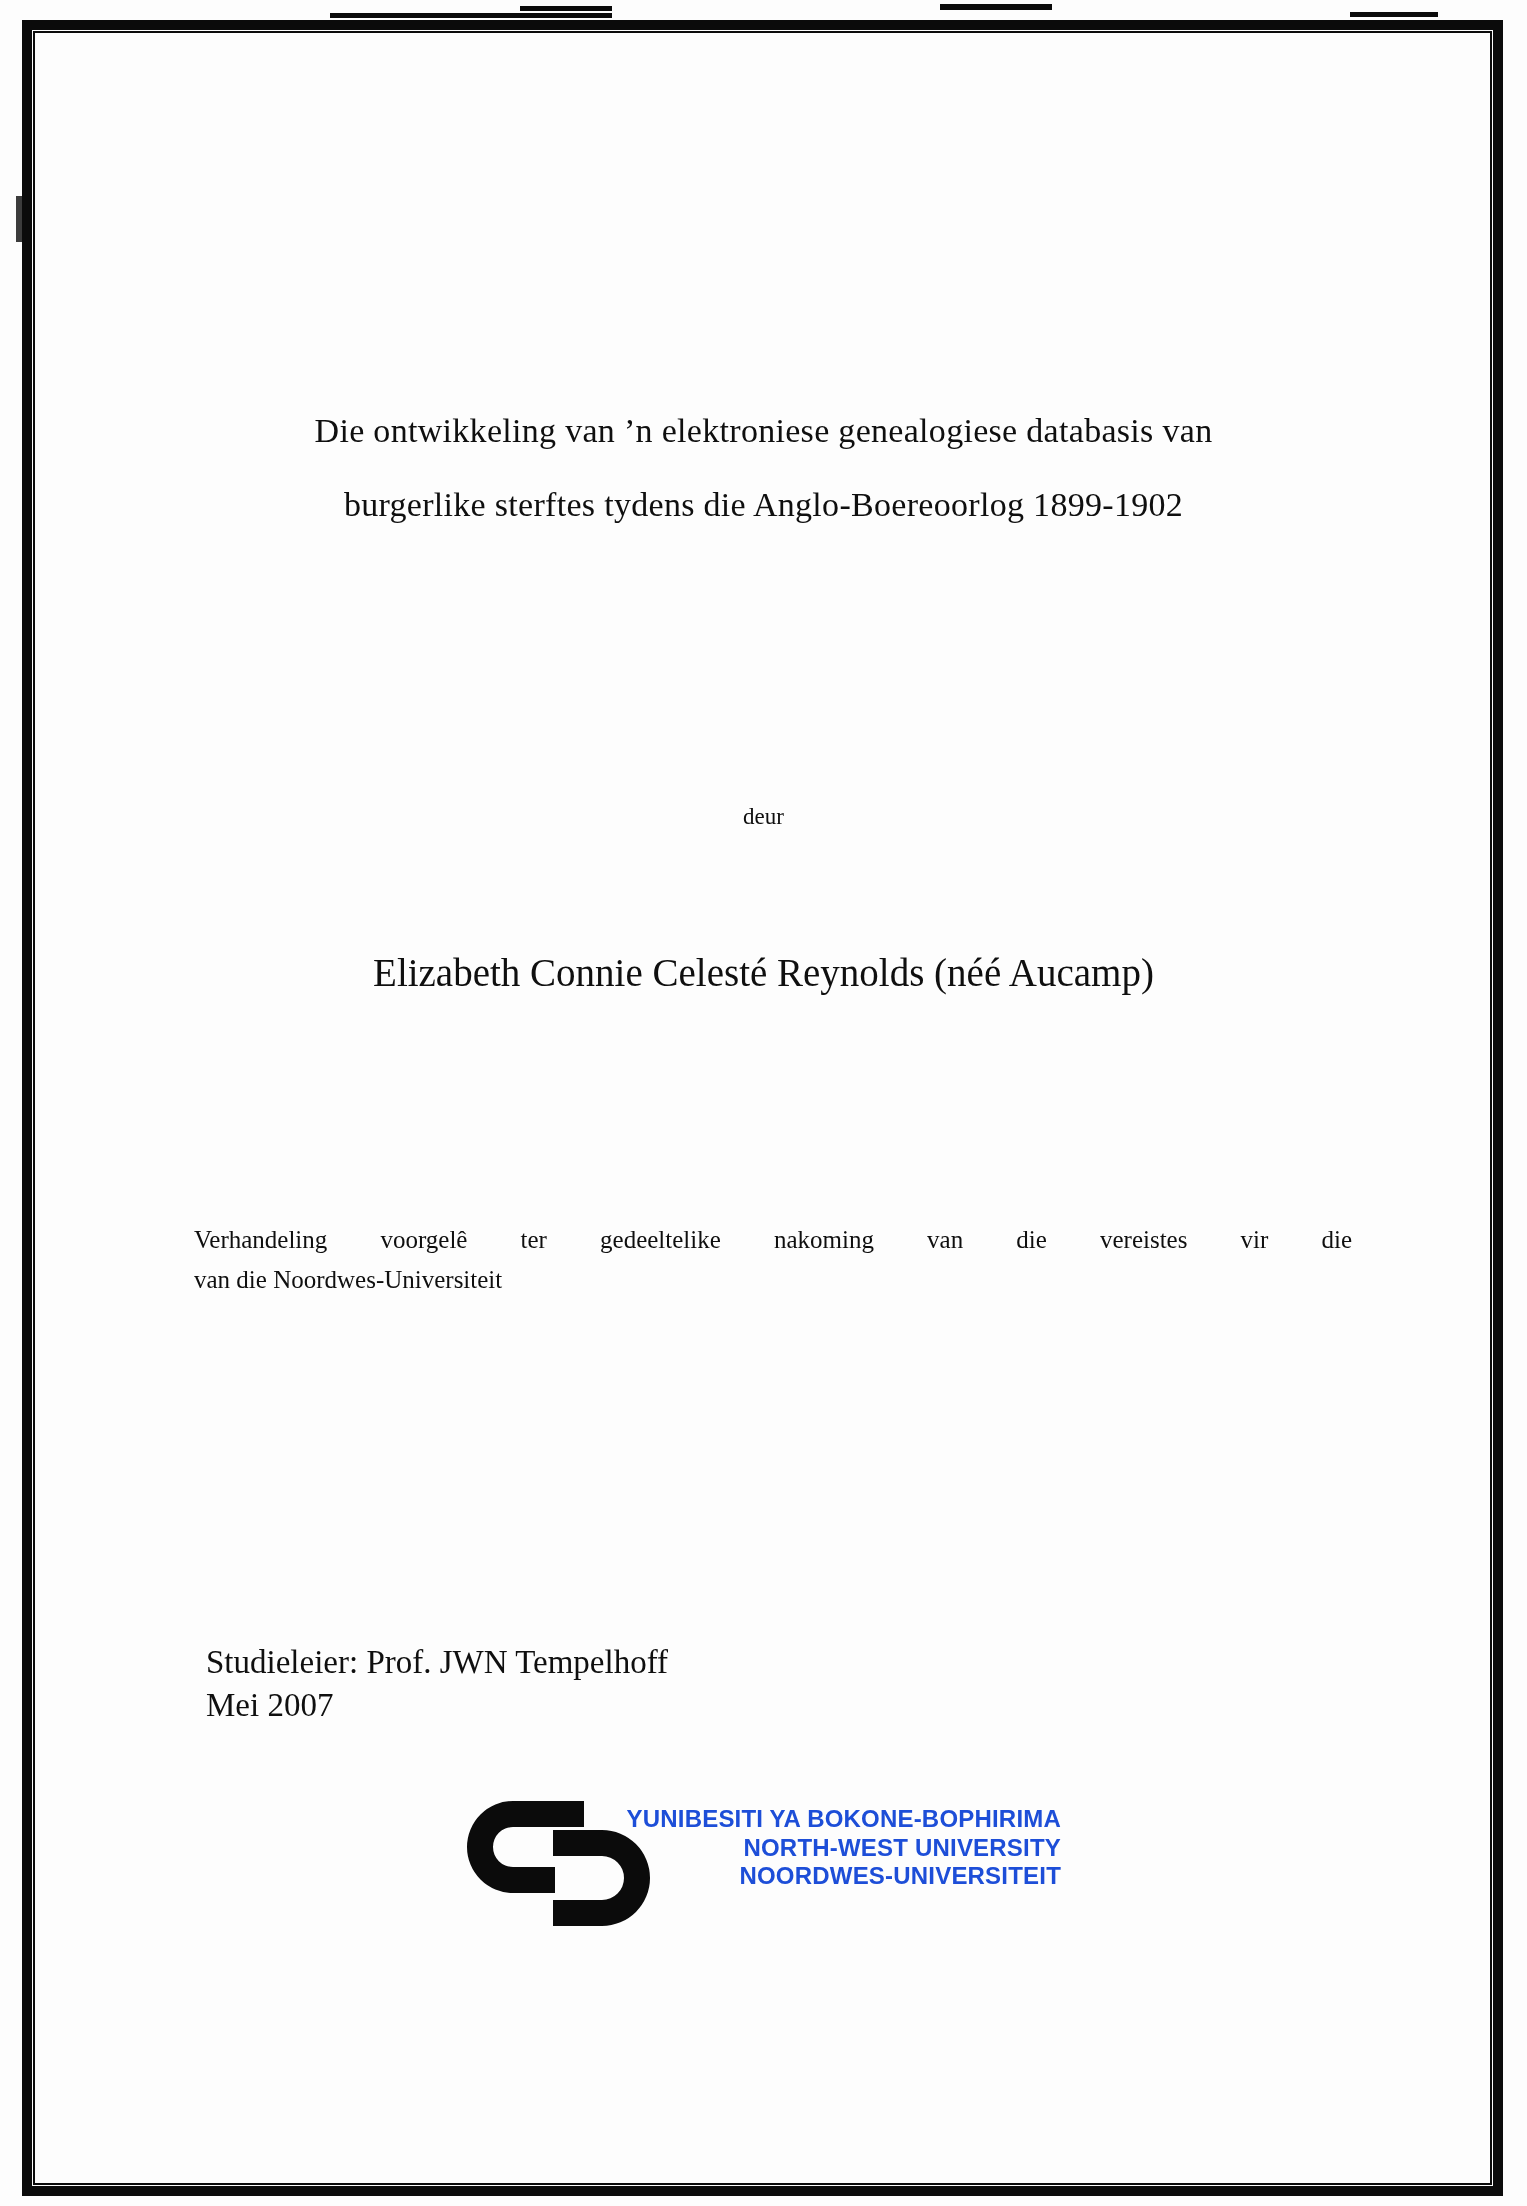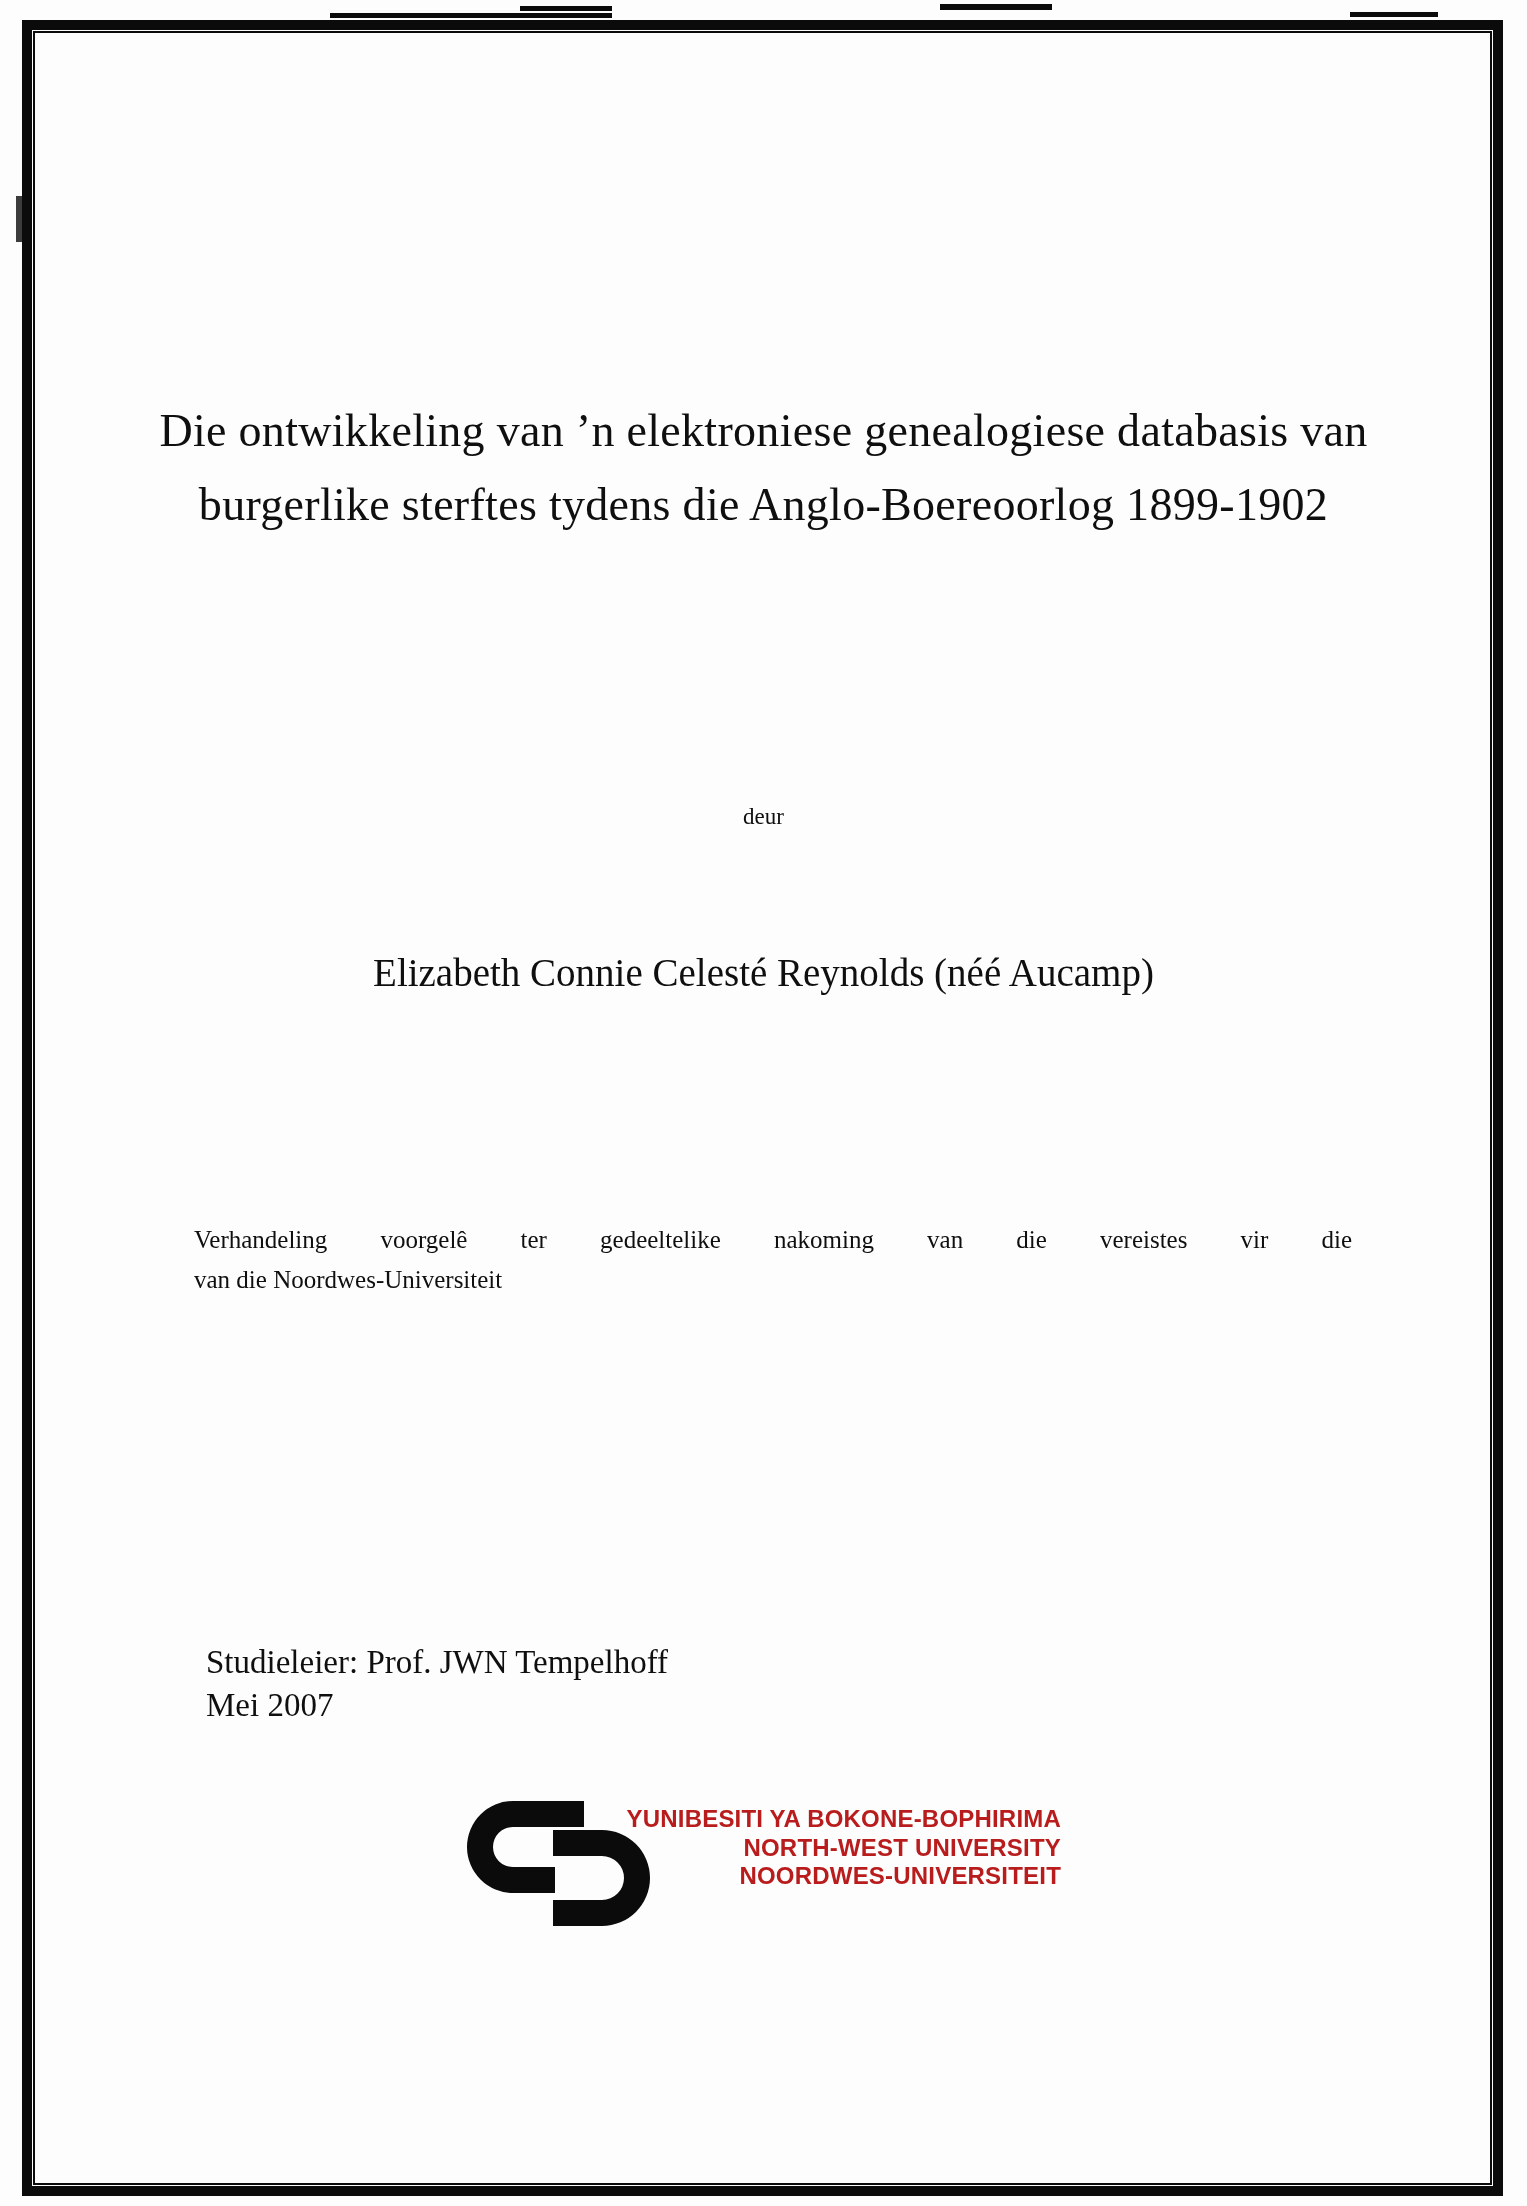--- a/index.html
+++ b/index.html
@@ -23,21 +23,21 @@
   
   .artifact{position:absolute;background:#0b0b0b;}
   .a1{left:330px;top:13px;width:282px;height:5px;}
   .a2{left:520px;top:6px;width:92px;height:5px;}
   .a3{left:940px;top:4px;width:112px;height:6px;}
   .a4{left:1350px;top:12px;width:88px;height:5px;}
   .a5{left:16px;top:196px;width:10px;height:46px;opacity:.8;}
 
   .title{
     position:absolute;left:0;right:0;top:394px;
-    text-align:center;font-size:46px;line-height:74px;
+    text-align:center;font-size:34px;line-height:74px;
     letter-spacing:.3px;
   }
   .byline{
     position:absolute;left:0;right:0;top:804px;
     text-align:center;font-size:23px;
   }
   .author{
     position:absolute;left:0;right:0;top:950px;
     text-align:center;font-size:39px;
   }
@@ -55,21 +55,21 @@
   }
   .logo-block{
     position:absolute;left:467px;top:1799px;width:610px;height:132px;
   }
   .logo-mark{position:absolute;left:0;top:2px;}
   .logo-text{
     position:absolute;left:118px;top:6px;width:476px;
     text-align:right;
     font-family:"Liberation Sans","DejaVu Sans",sans-serif;
     font-weight:700;font-size:24px;line-height:28.5px;
-    letter-spacing:.2px;color:#b91c1c;
+    letter-spacing:.2px;color:#1d4ed8;
     white-space:nowrap;
   }
 </style>
 </head>
 <body>
 
 <div class="page">
 
   <div class="artifact a1"></div>
   <div class="artifact a2"></div>

